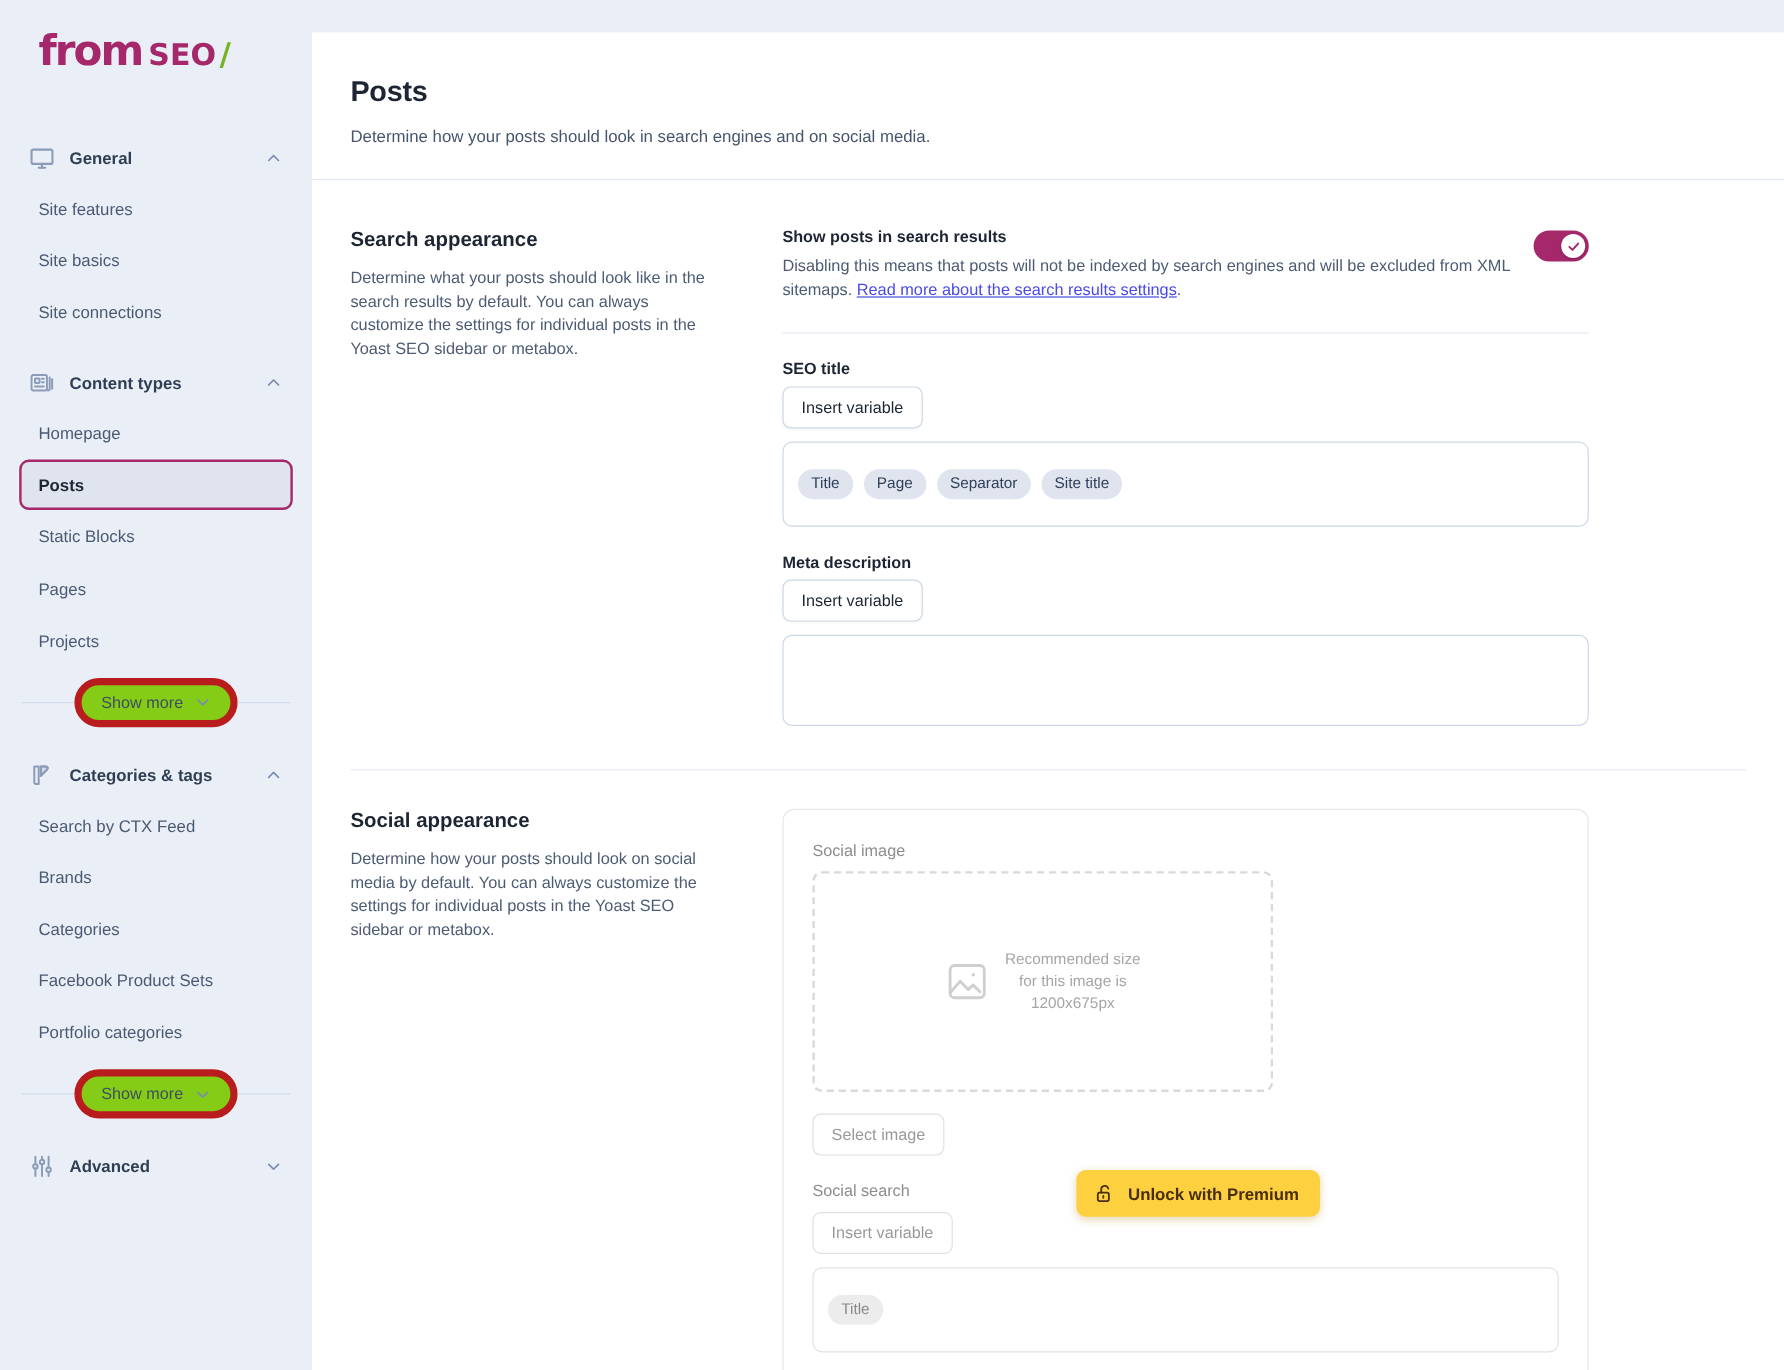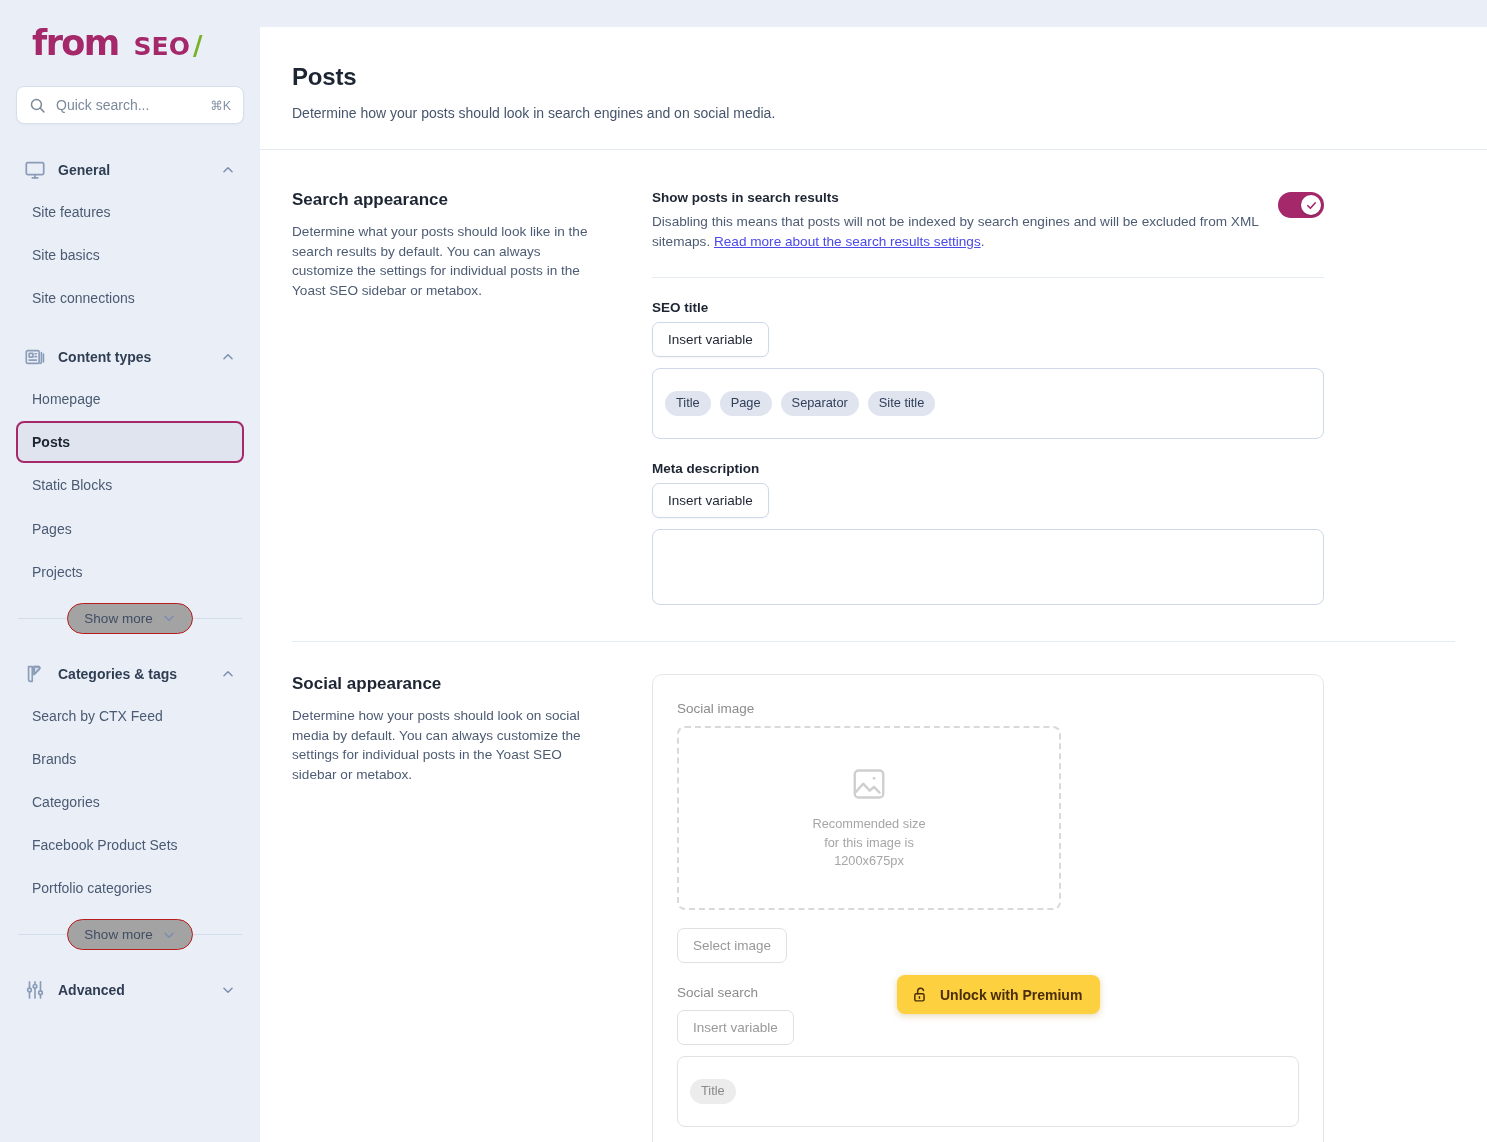--- a/index.html
+++ b/index.html
@@ -44,21 +44,21 @@
     letter-spacing: -1.6px;
     color: #a4286a;
     line-height: 1;
     display: flex;
     align-items: baseline;
   }
   .brand-seo {
     font-size: 25px;
     letter-spacing: 0px;
     font-weight: 700;
-    margin-left: 15px;
+    margin-left: 5px;
   }
   .brand-slash {
     color: #77b227;
     font-size: 26px;
     font-weight: 700;
     margin-left: 3px;
   }
 
   .search-box {
     margin: 0 0 0 0;
@@ -125,22 +125,22 @@
 
   .show-more-wrap {
     display: flex;
     align-items: center;
     gap: 0;
     margin: 10px 0 6px 0;
     padding: 0 2px;
   }
   .show-more-line { flex: 1; height: 1px; background: #d3dcea; }
   .show-more-btn {
-    background: #a3a3a3;
-    border: 1px solid #b91c1c;
+    background: #84cc16;
+    border: 6px solid #b91c1c;
     border-radius: 999px;
     padding: 7px 16px;
     font-size: 13.5px;
     color: #3f4d63;
     font-weight: 400;
     display: flex;
     align-items: center;
     gap: 9px;
     cursor: pointer;
     white-space: nowrap;
@@ -279,21 +279,21 @@
     font-weight: 400;
     margin-bottom: 10px;
     display: block;
   }
   .dropzone {
     border: 2px dashed #d9d9d9;
     border-radius: 8px;
     height: 184px;
     width: 384px;
     display: flex;
-    flex-direction: column;
+    flex-direction: row;
     align-items: center;
     justify-content: center;
     gap: 12px;
     background: #fff;
   }
   .dz-icon { width: 38px; height: 38px; color: #cfcfcf; }
   .dz-text {
     text-align: center;
     font-size: 12.8px;
     color: #a6a6a6;
@@ -340,28 +340,20 @@
   <aside class="sidebar">
 
     <div class="brand">
       <div class="brand-logo">
         <span>from</span>
         <span class="brand-seo">SEO</span>
         <span class="brand-slash">/</span>
       </div>
     </div>
 
-    <div class="search-box">
-      <svg class="ico" width="17" height="17" viewBox="0 0 24 24" fill="none" stroke="#7d899b" stroke-width="2.1" stroke-linecap="round">
-        <circle cx="10.5" cy="10.5" r="7"></circle>
-          <line x1="16" y1="16" x2="21" y2="21"></line>
-      </svg>
-      <span class="ph">Quick search...</span>
-      <span class="kbd">⌘K</span>
-    </div>
 
     <nav class="nav">
 
       <div class="nav-group">
         <div class="nav-header">
           <svg class="ico" viewBox="0 0 24 24" fill="none" stroke="currentColor" stroke-width="1.9" stroke-linecap="round" stroke-linejoin="round">
             <rect x="2.5" y="4" width="19" height="13" rx="1.6"></rect>
             <line x1="9" y1="20.5" x2="15" y2="20.5"></line>
             <line x1="12" y1="17" x2="12" y2="20.5"></line>
           </svg>

